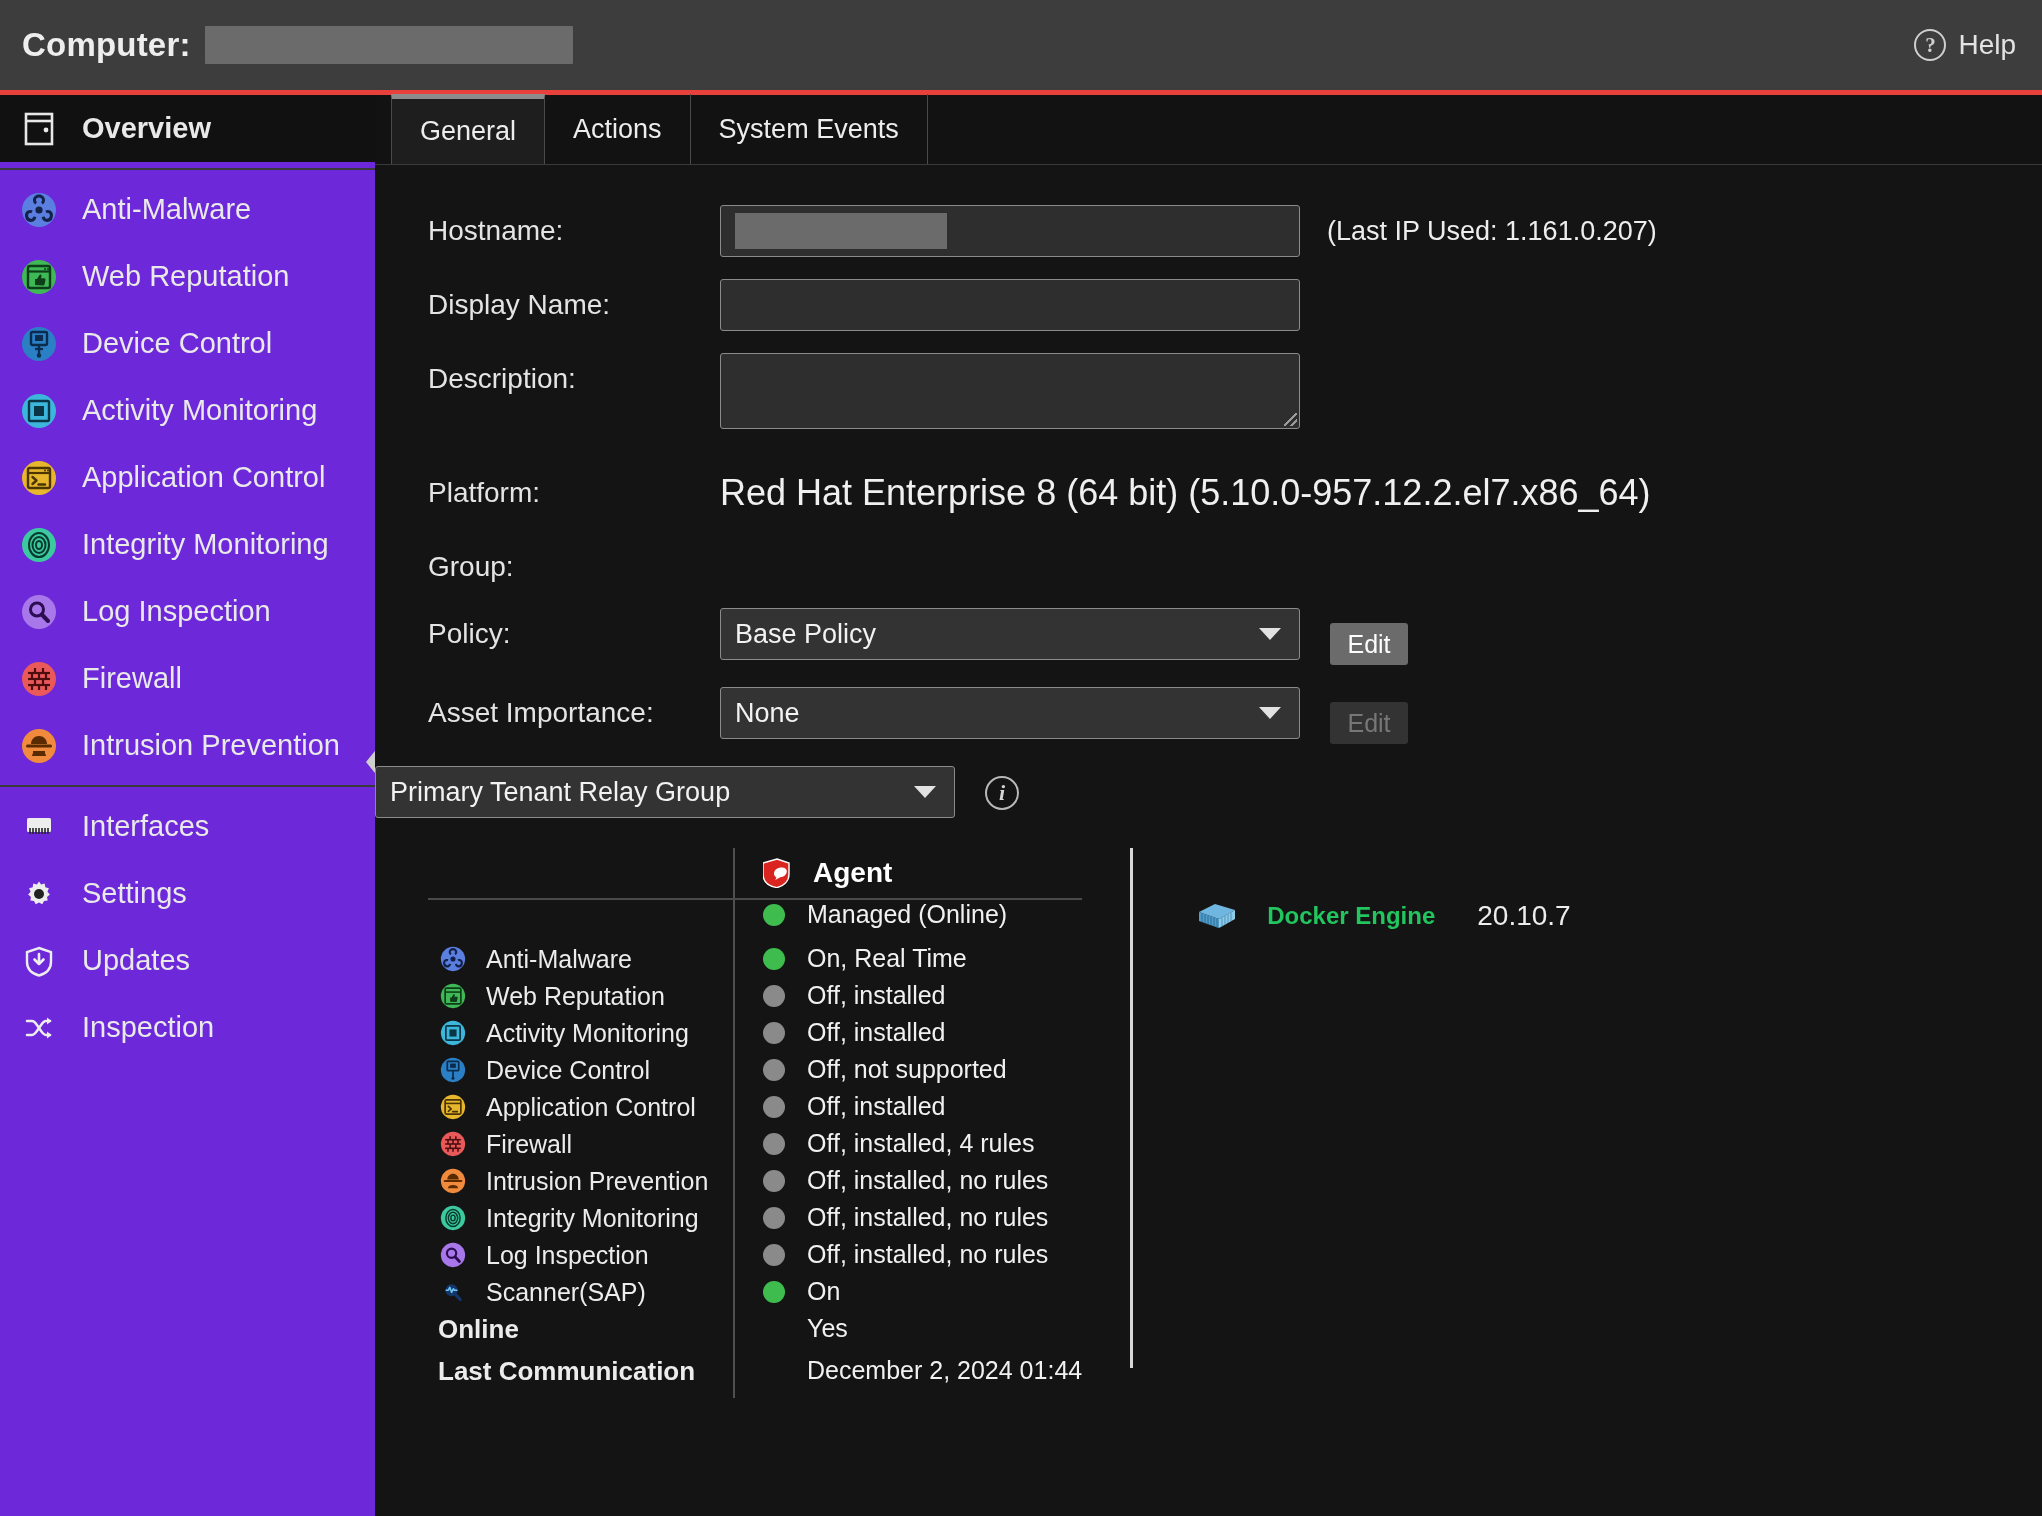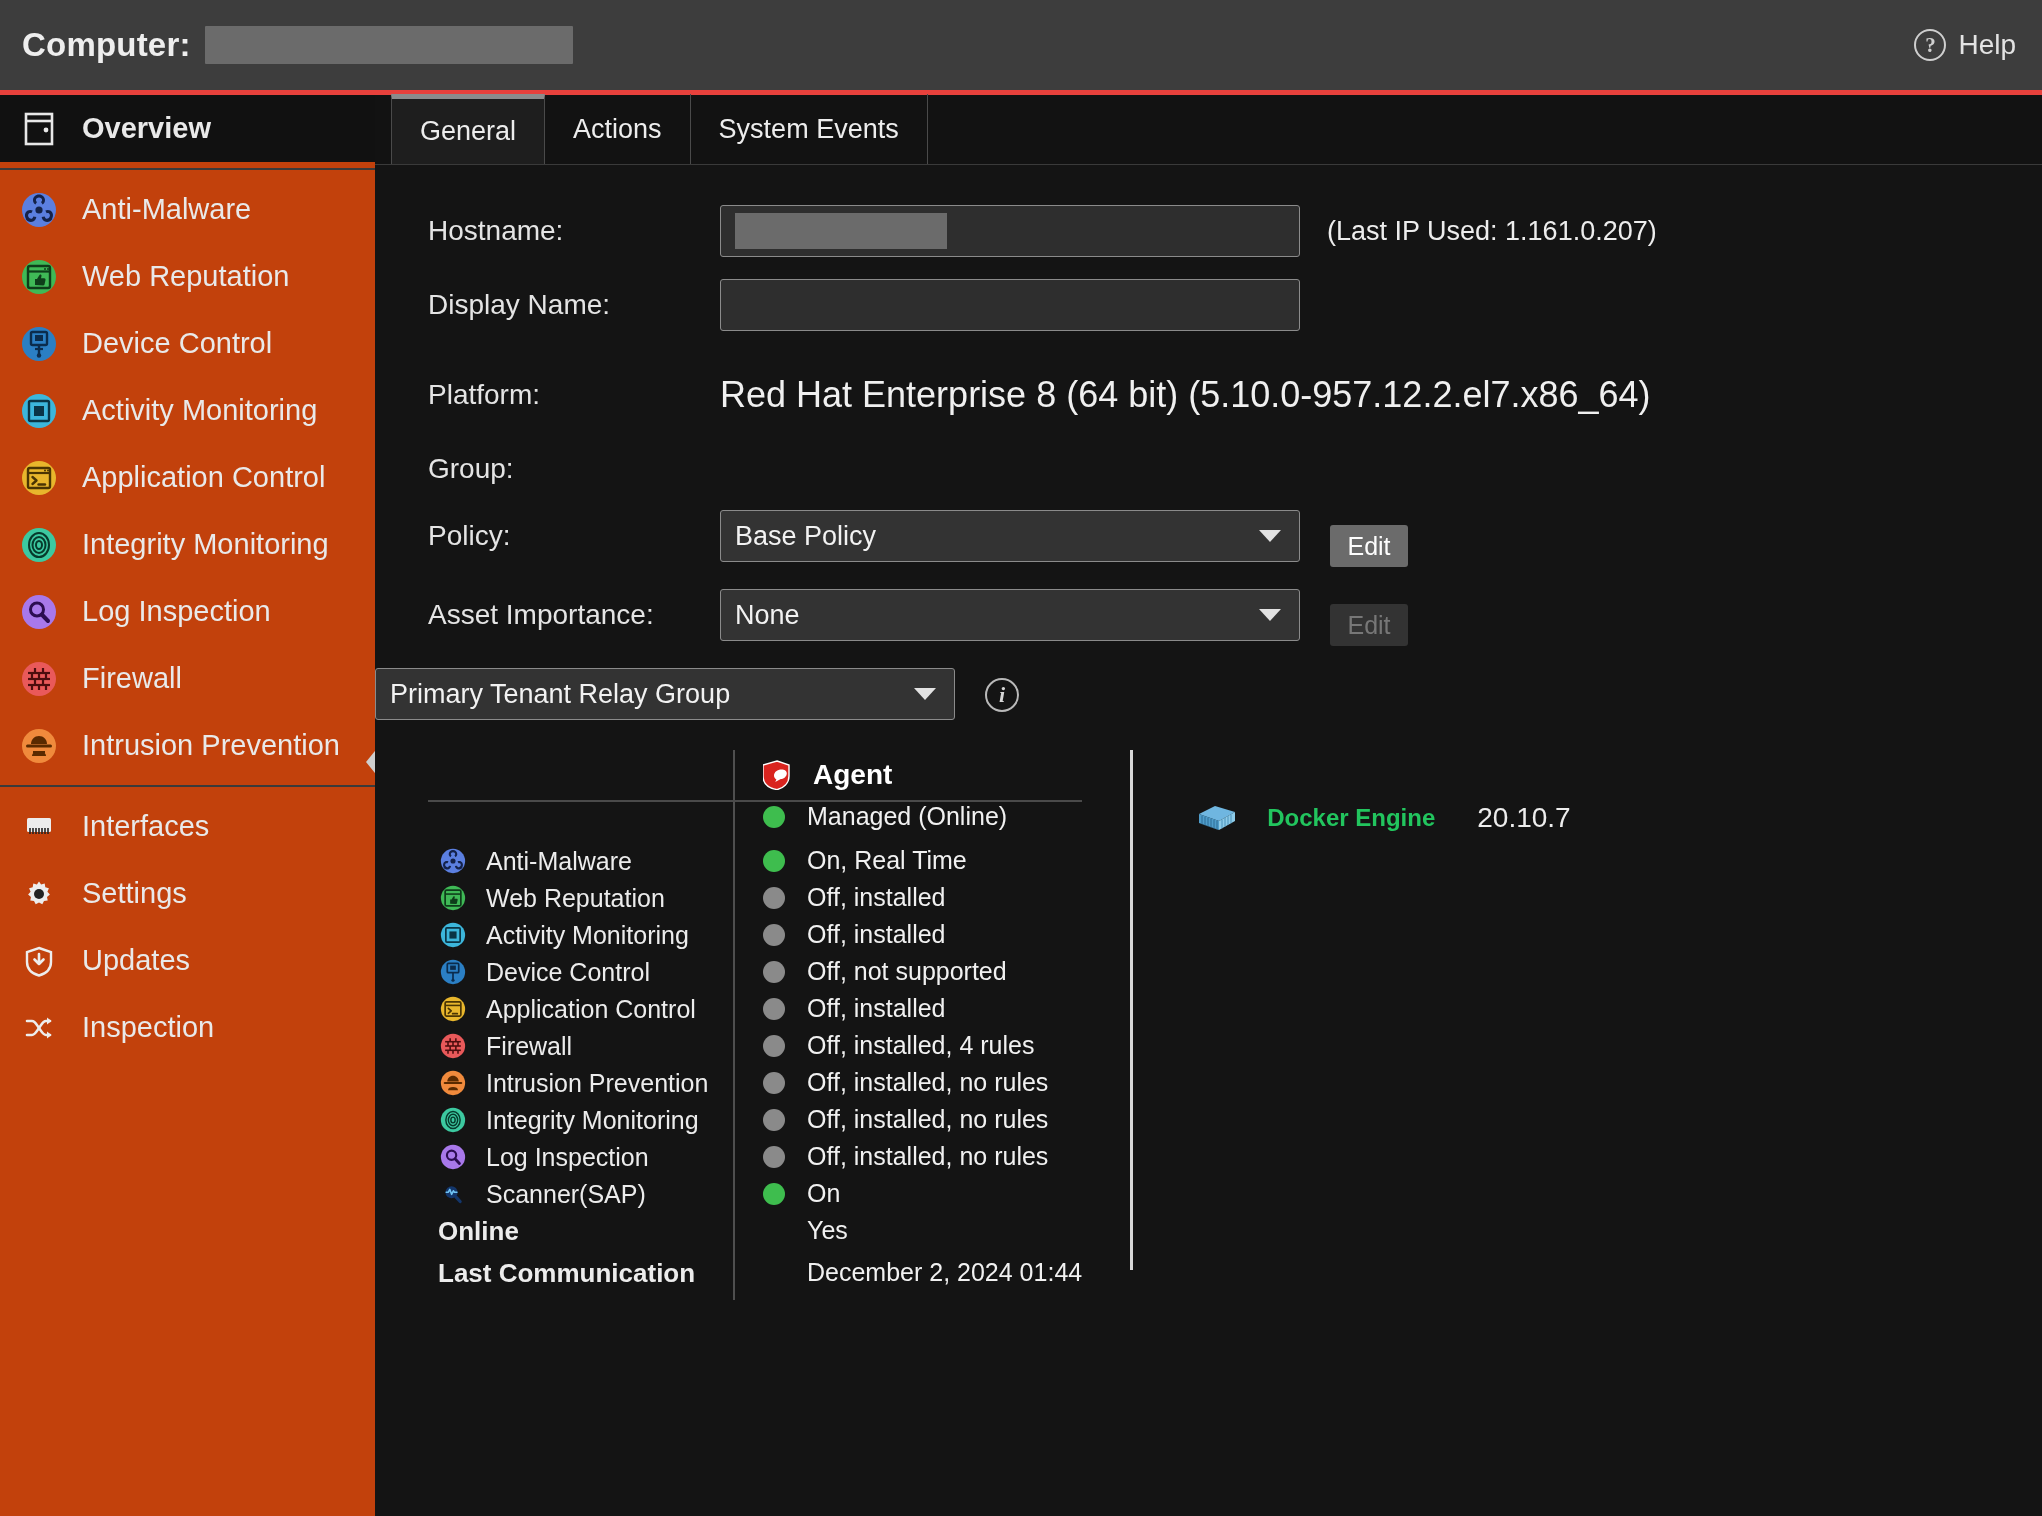--- a/index.html
+++ b/index.html
@@ -35,21 +35,21 @@
     width: 32px; height: 32px; border-radius: 50%;
     border: 2.5px solid #cfcfcf; display: flex;
     align-items: center; justify-content: center;
     font-size: 21px; font-weight: bold; color: #cfcfcf;
     font-family: "Liberation Serif", serif;
   }
 
   
   #sidebar {
     position: absolute; left: 0; top: 95px; width: 375px; height: 1421px;
-    background: #c2410c;
+    background: #6d28d9;
   }
   .nav-item {
     height: 67px; display: flex; align-items: center;
     padding-left: 18px; gap: 22px; cursor: pointer;
   }
   .nav-item.selected { background: #111111; }
   .nav-label { font-size: 29px; color: #e9e9e9; white-space: nowrap; }
   .nav-item.selected .nav-label { font-weight: bold; }
   .nav-divider { height: 2px; background: #3a3a3a; margin: 6px 0; }
   .nav-icon { width: 42px; height: 42px; flex: 0 0 42px;
@@ -415,20 +415,27 @@
         <span class="redact"></span>
       </div>
       <div class="side-note">(Last IP Used: 1.161.0.207)</div>
     </div>
 
     <div class="form-row">
       <div class="form-label">Display Name:</div>
       <div class="field"></div>
     </div>
 
+    <div class="form-row">
+      <div class="form-label">Description:</div>
+      <div class="field tall">
+        <span></span>
+        <span class="resizer"></span>
+      </div>
+    </div>
 
     <div class="form-row" style="margin-top:38px;">
       <div class="form-label">Platform:</div>
       <div class="plain-value" style="width:1100px;">Red Hat Enterprise 8 (64 bit) (5.10.0-957.12.2.el7.x86_64)</div>
     </div>
 
     <div class="form-row">
       <div class="form-label">Group:</div>
     </div>
 

